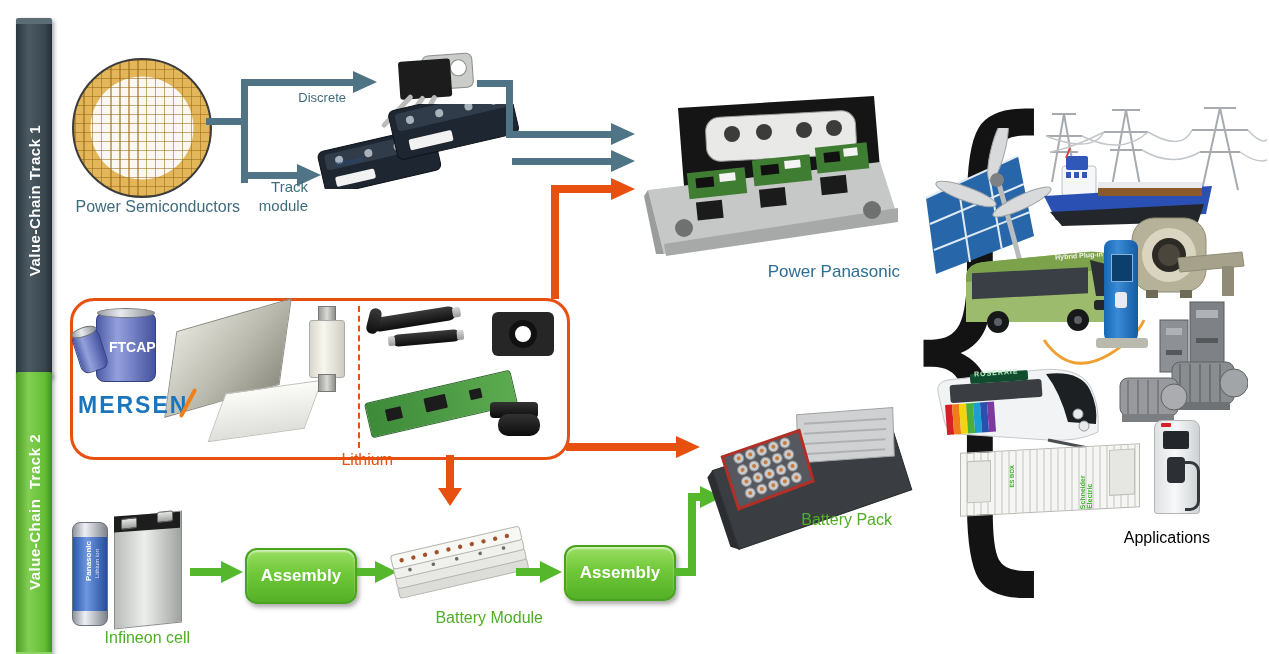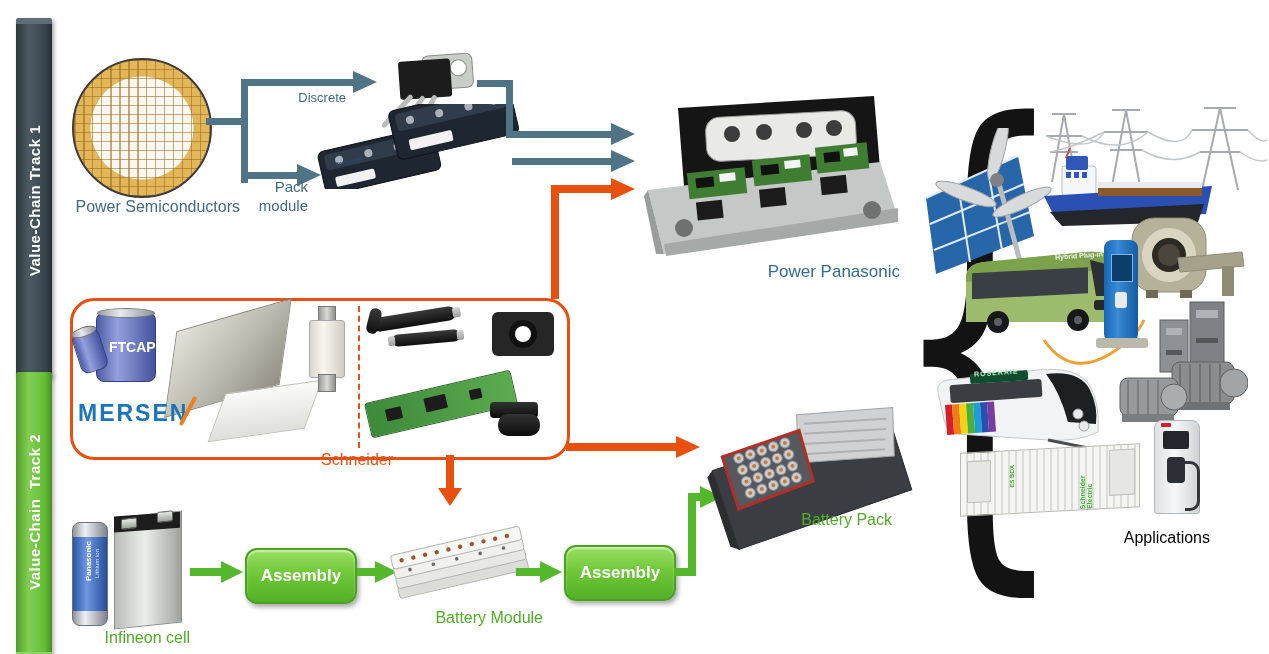--- a/index.html
+++ b/index.html
@@ -94,21 +94,21 @@
 <div class="abs wafer"></div>
 <div class="abs lbl slate-t" style="left:40px;top:197px;width:200px;font-size:16px;">Power Semiconductors</div>
 
 <div class="seg slate" style="left:206px;top:118px;width:42px;height:7px;"></div>
 <div class="seg slate" style="left:241px;top:79px;width:7px;height:104px;"></div>
 <div class="seg slate" style="left:241px;top:79px;width:114px;height:7px;"></div>
 <div class="ah ah-r-slate" style="left:353px;top:71px;"></div>
 <div class="seg slate" style="left:241px;top:172px;width:58px;height:7px;"></div>
 <div class="ah ah-r-slate" style="left:297px;top:164px;"></div>
 <div class="abs lbl slate-t" style="left:282px;top:90px;width:64px;font-size:13px;">Discrete</div>
-<div class="abs lbl slate-t" style="left:228px;top:178px;width:80px;font-size:15px;">Pack module</div>
+<div class="abs lbl slate-t" style="left:228px;top:178px;width:80px;font-size:15px;">Track module</div>
 
 <svg class="abs" style="left:372px;top:48px;" width="112" height="88">
   <g transform="rotate(-4 56 44)">
     <rect x="52" y="8" width="50" height="34" rx="6" fill="#c9ccc9" stroke="#8a8d8a"></rect>
     <circle cx="88" cy="22" r="8" fill="#fdfdfd" stroke="#8a8d8a"></circle>
     <rect x="28" y="12" width="52" height="38" rx="3" fill="#1c1c1c"></rect>
     <line x1="38" y1="48" x2="10" y2="74" stroke="#b9bcb9" stroke-width="5" stroke-linecap="round"></line>
     <line x1="50" y1="50" x2="24" y2="80" stroke="#b9bcb9" stroke-width="5" stroke-linecap="round"></line>
     <line x1="62" y1="50" x2="40" y2="84" stroke="#b9bcb9" stroke-width="5" stroke-linecap="round"></line>
   </g>
@@ -209,25 +209,25 @@
 
 <div class="abs pcb" style="left:366px;top:386px;width:148px;height:34px;transform:rotate(-13deg);">
   <div class="abs chip" style="left:18px;top:10px;width:16px;height:12px;"></div>
   <div class="abs chip" style="left:58px;top:8px;width:22px;height:14px;"></div>
   <div class="abs chip" style="left:104px;top:10px;width:12px;height:10px;"></div>
 </div>
 
 <div class="abs gland" style="left:490px;top:402px;width:48px;height:16px;"></div>
 <div class="abs gland" style="left:498px;top:414px;width:42px;height:22px;border-radius:10px;"></div>
 
-<div class="abs" style="left:78px;top:400px;">
+<div class="abs" style="left:78px;top:392px;">
   <span class="mersen">MERSEN</span>
   <div class="abs mersen-accent" style="left:108px;top:-5px;"></div>
 </div>
-<div class="abs lbl orange-t" style="left:273px;top:450px;width:120px;font-size:16px;">Schneider</div>
+<div class="abs lbl orange-t" style="left:273px;top:450px;width:120px;font-size:16px;">Lithium</div>
 
 <div class="seg orange" style="left:446px;top:455px;width:8px;height:34px;"></div>
 <div class="ah ah-d-orange" style="left:438px;top:488px;"></div>
 <div class="seg orange" style="left:566px;top:443px;width:112px;height:8px;"></div>
 <div class="ah ah-r-orange" style="left:676px;top:436px;"></div>
 
 <div class="abs cyl-cell" style="left:72px;top:522px;width:34px;height:102px;">
   <div class="abs cyl-wrap" style="left:0;top:14px;width:100%;height:74px;"></div>
   <div class="abs vtxt" style="left:11px;top:18px;color:#fff;font-size:8px;font-weight:bold;">Panasonic</div>
   <div class="abs vtxt" style="left:21px;top:26px;color:#dbe4ff;font-size:6px;">Lithium ion</div>

